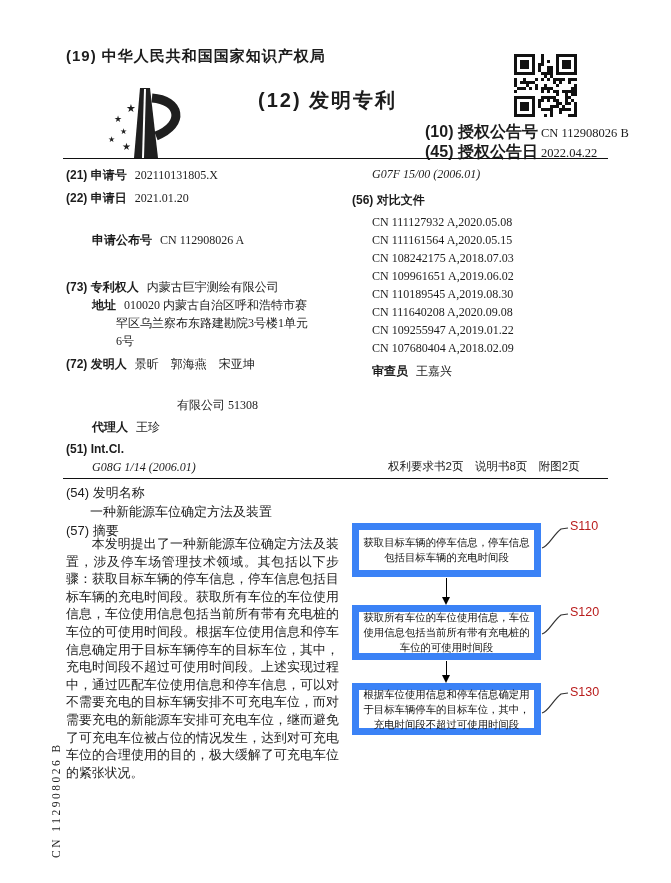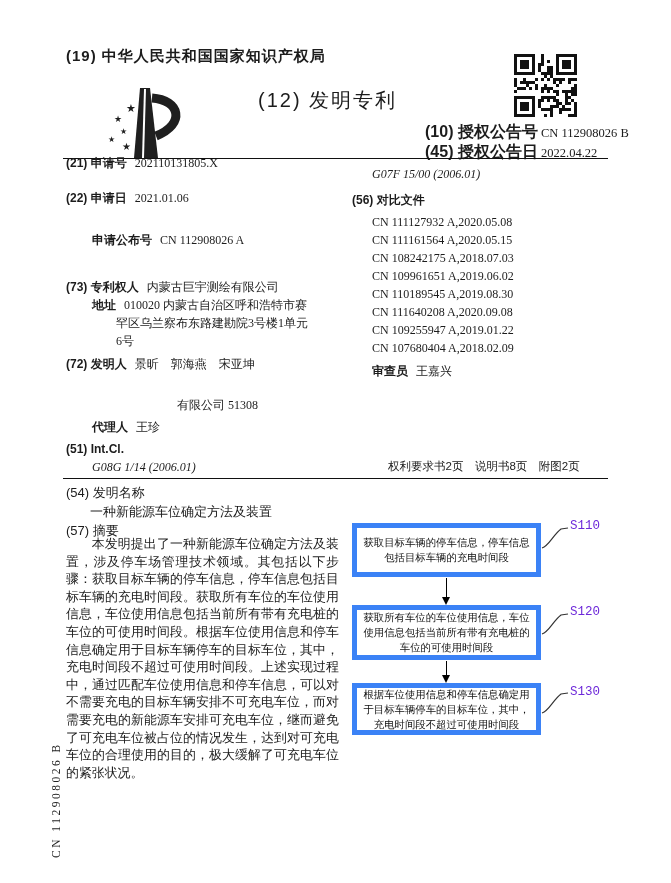--- a/index.html
+++ b/index.html
@@ -5,40 +5,40 @@
   html,body{margin:0;padding:0;background:#e9e9e9;}
   .page{
     position:relative;width:671px;height:883px;background:#ffffff;
     font-family:"Liberation Serif",serif;color:#1c1c1c;overflow:hidden;
     margin:0 auto;
   }
   .abs{position:absolute;white-space:nowrap;}
   .lbl{font-family:"Liberation Sans",sans-serif;font-weight:700;}
   .val{font-family:"Liberation Serif",serif;font-weight:400;}
   .office{font-family:"Liberation Sans",sans-serif;font-weight:700;font-size:15px;letter-spacing:1px;}
-  .kind{font-family:"Liberation Sans",sans-serif;font-weight:400;font-size:20px;letter-spacing:2px;}
+  .kind{font-family:"Liberation Sans",sans-serif;font-weight:700;font-size:20px;letter-spacing:2px;}
   .grant-line{font-size:12.5px;}
   .grant-line .lbl{font-size:16px;}
   .biblio{font-size:12px;}
   .biblio .val{margin-left:5px;}
   .italic-ipc{font-style:italic;font-size:12px;}
   .rule{position:absolute;left:63px;width:545px;height:0;border-top:1.6px solid #111;}
   .pages-line{font-family:"Liberation Sans",sans-serif;font-size:11.5px;color:#222;}
   .title-line{font-family:"Liberation Sans",sans-serif;font-weight:400;font-size:13px;}
   .abstract{
     position:absolute;left:66px;top:536px;width:273px;
     font-size:12.9px;line-height:17.6px;text-align:justify;text-indent:2em;
     white-space:normal;color:#1c1c1c;
   }
   .fbox{
-    position:absolute;border:5px solid #3b82f6;display:flex;align-items:center;justify-content:center;
+    position:absolute;border:7px solid #3b82f6;display:flex;align-items:center;justify-content:center;
     font-family:"Liberation Sans",sans-serif;font-size:10.4px;line-height:15px;text-align:center;
     color:#111;box-sizing:border-box;padding:2px 3px;white-space:normal;
   }
-  .flabel{position:absolute;font-family:Liberation Mono, monospace;font-size:12.5px;color:#6d28d9;}
+  .flabel{position:absolute;font-family:Liberation Sans, sans-serif;font-size:12.5px;color:#b91c1c;}
   .varrow{position:absolute;width:0;border-left:1.2px solid #000;}
   .ahead{position:absolute;width:0;height:0;border-left:4.5px solid transparent;border-right:4.5px solid transparent;border-top:8px solid #000;}
   .fcurve{position:absolute;}
   .side-code{
     position:absolute;left:50px;top:858px;transform:rotate(-90deg);transform-origin:0 0;
     font-size:11.5px;letter-spacing:2.5px;color:#222;font-family:"Liberation Serif",serif;
   }
   .qr{position:absolute;left:514px;top:54px;width:63px;height:63px;}
   .logo{position:absolute;left:98px;top:86px;}
 </style>
@@ -193,27 +193,27 @@
     <span class="lbl">(10) 授权公告号</span>
     <span class="val">CN 112908026 B</span>
   </div>
   <div class="abs grant-line" style="left:425px;top:142px">
     <span class="lbl">(45) 授权公告日</span>
     <span class="val">2022.04.22</span>
   </div>
 
   <div class="rule" style="top:158px"></div>
 
-  <div class="abs biblio" style="left:66px;top:155px">
+  <div class="abs biblio" style="left:66px;top:167px">
     <span class="lbl">(21) 申请号</span>
     <span class="val">202110131805.X</span>
   </div>
   <div class="abs biblio" style="left:66px;top:190px">
     <span class="lbl">(22) 申请日</span>
-    <span class="val">2021.01.06</span>
+    <span class="val">2021.01.20</span>
   </div>
   <div class="abs biblio" style="left:92px;top:232px">
     <span class="lbl">申请公布号</span>
     <span class="val">CN 112908026 A</span>
   </div>
   <div class="abs biblio" style="left:66px;top:279px">
     <span class="lbl">(73) 专利权人</span>
     <span class="val">内蒙古巨宇测绘有限公司</span>
   </div>
   <div class="abs biblio" style="left:92px;top:297px">

